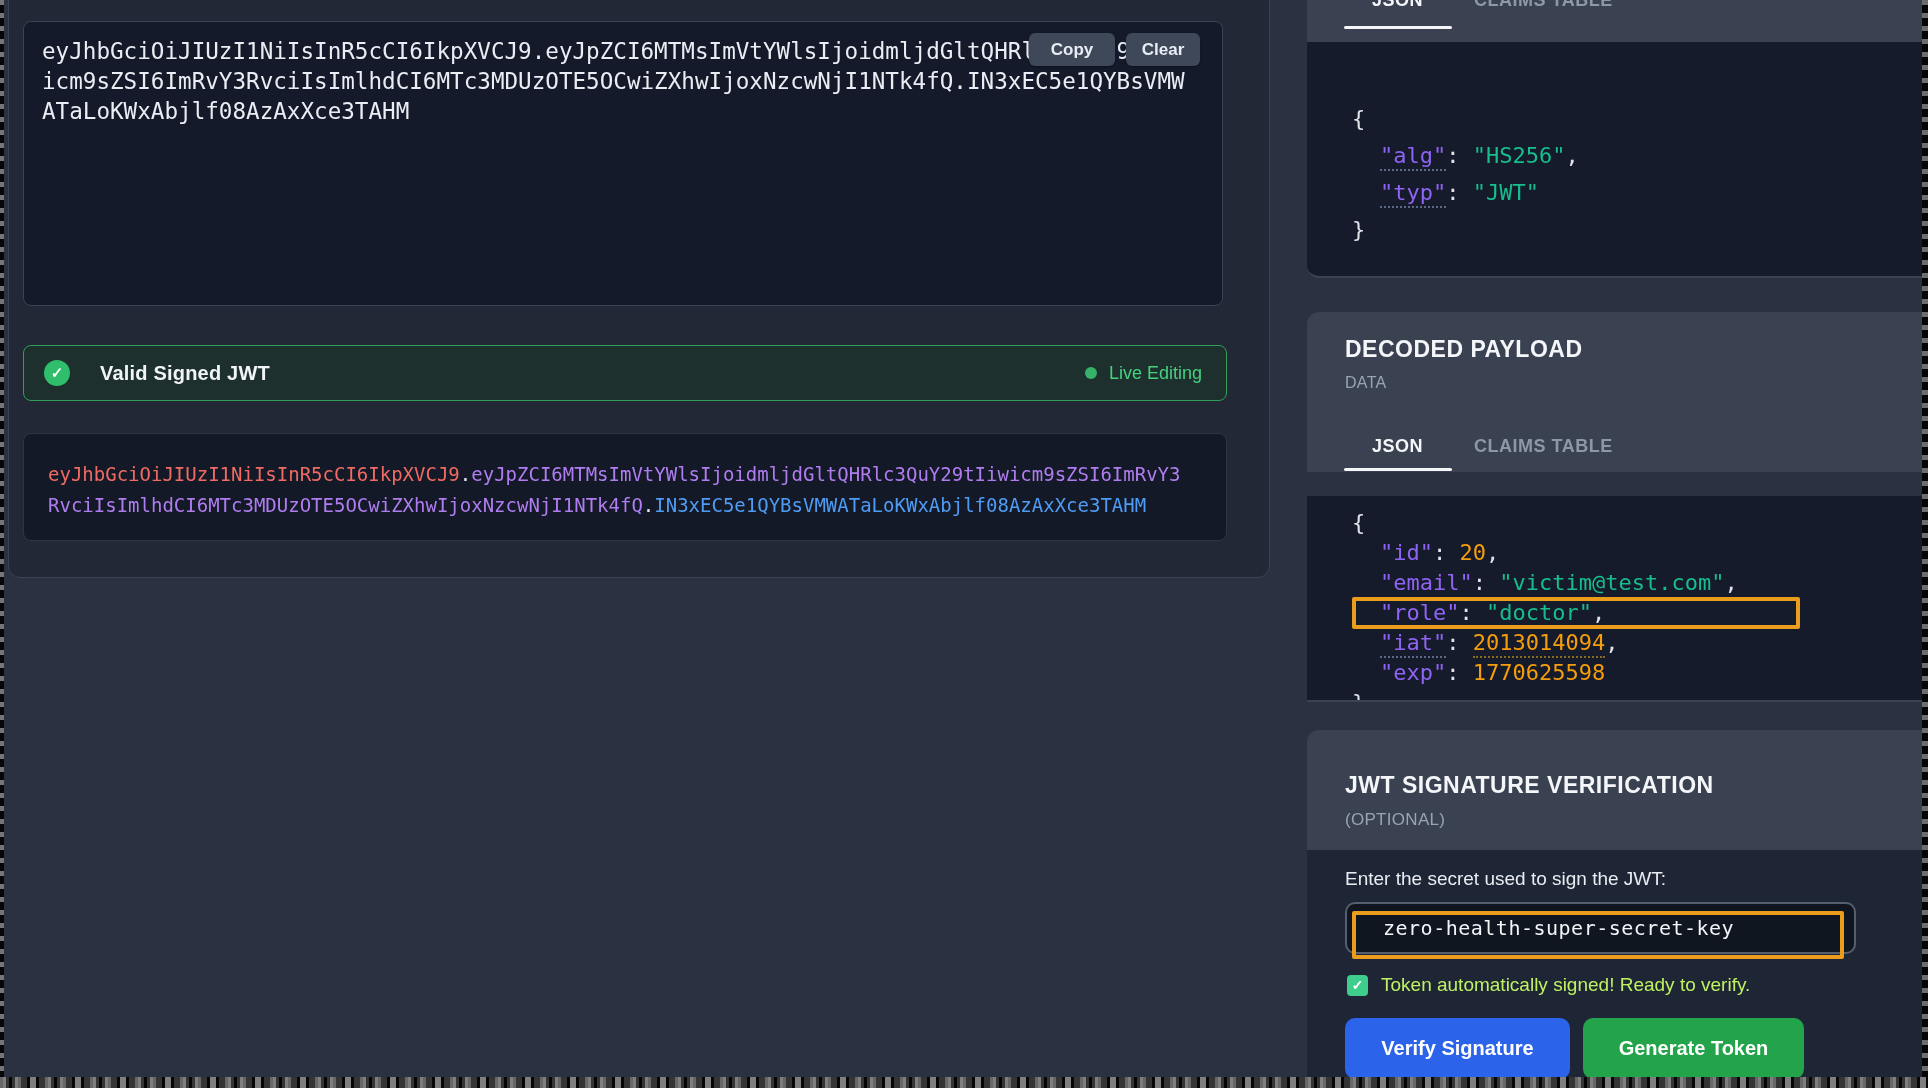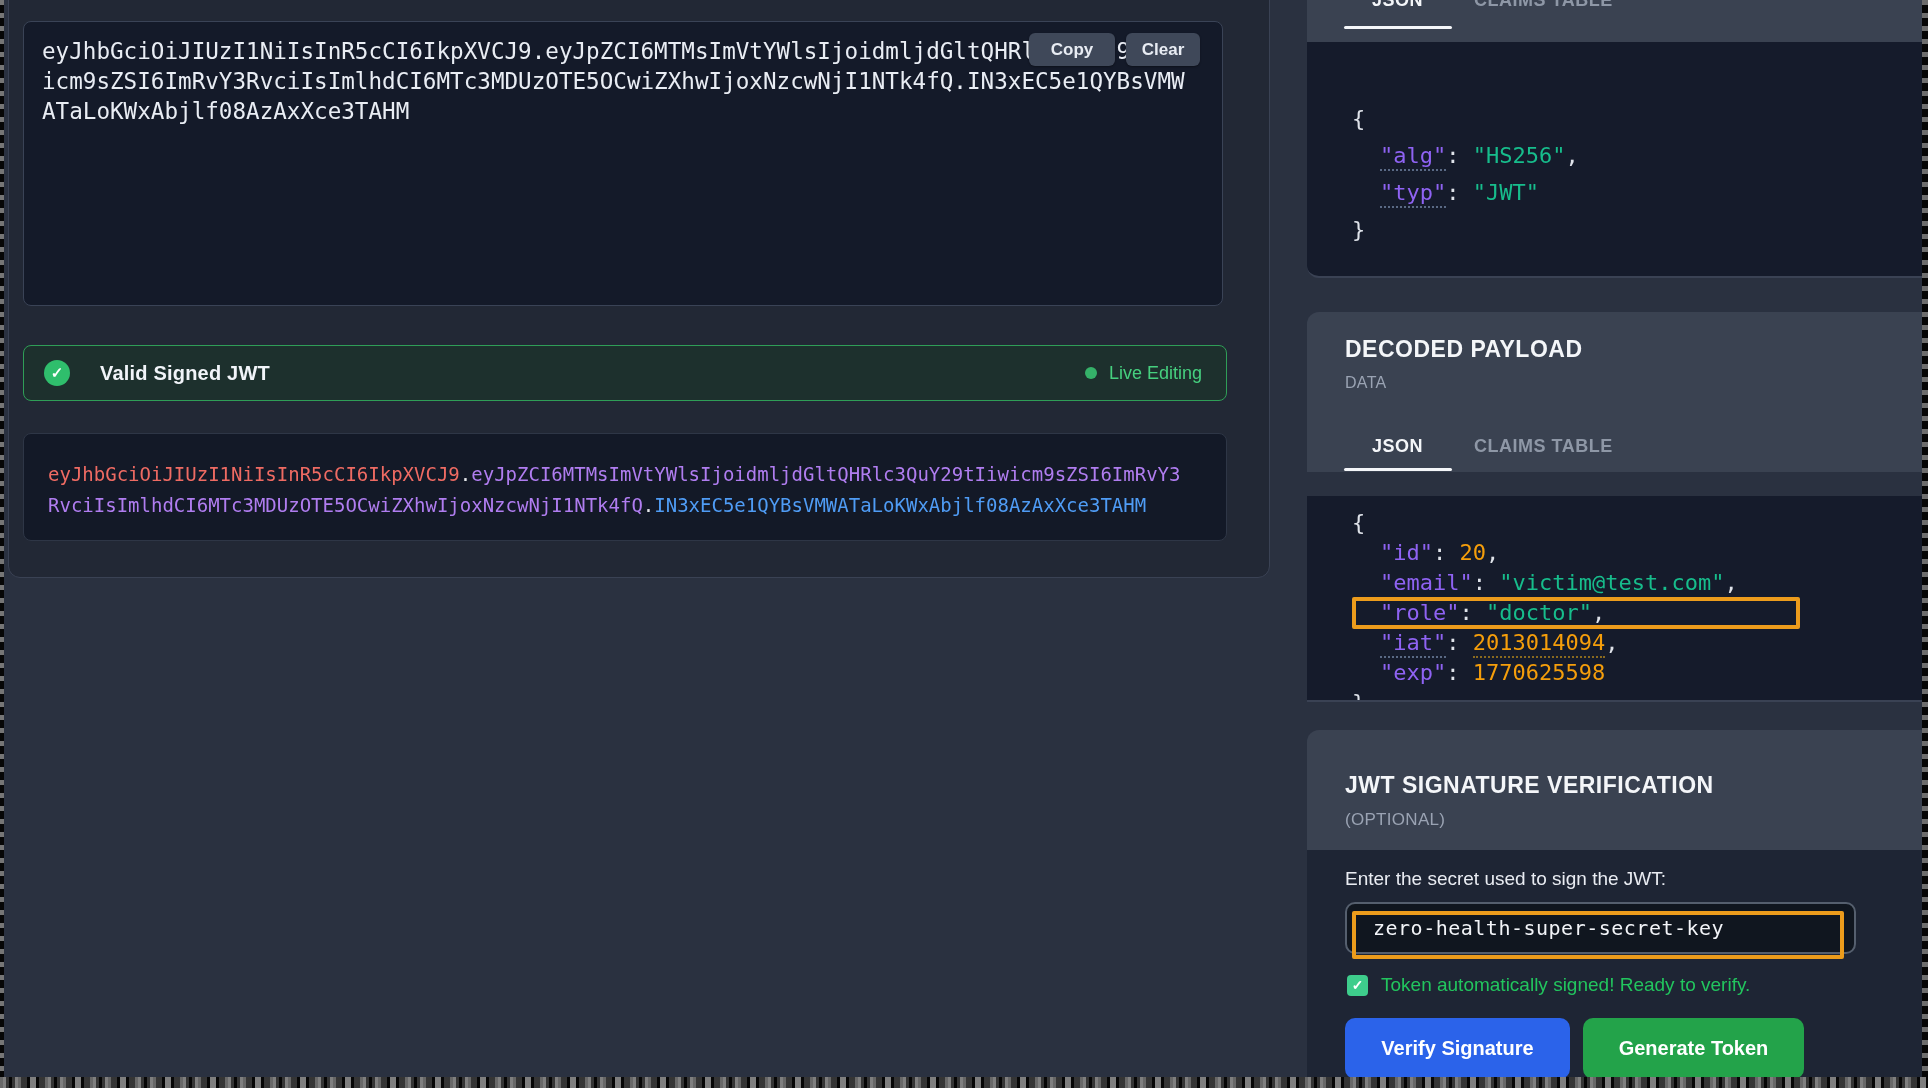--- a/index.html
+++ b/index.html
@@ -83,28 +83,28 @@
     border-bottom:2px solid #3a4254;overflow:hidden;}
   .hl-role{position:absolute;left:45px;top:101px;width:448px;height:32px;
     border:4px solid #ec9c1c;border-radius:2px;pointer-events:none;}
 
   .panel-c-head{position:absolute;left:1307px;top:730px;width:615px;height:120px;background:#3a4251;border-radius:12px 0 0 0;}
   .pc-title{position:absolute;left:38px;top:42px;font-size:23px;font-weight:bold;color:#f4f6f9;letter-spacing:.5px;}
   .pc-sub{position:absolute;left:38px;top:80px;font-size:17px;color:#9aa3b3;letter-spacing:.3px;}
   .panel-c-body{position:absolute;left:1307px;top:850px;width:615px;height:227px;background:#1e2534;}
   .secret-label{position:absolute;left:38px;top:18px;font-size:19px;color:#e9ecf2;}
   .secret-input{position:absolute;left:38px;top:52px;width:511px;height:52px;background:#10161f;
-    border:2px solid #555f6e;border-radius:10px;color:#f2f4f8;padding:0 0 0 26px;
+    border:2px solid #555f6e;border-radius:10px;color:#f2f4f8;padding:0 0 0 36px;
     font-family:"DejaVu Sans Mono",monospace;font-size:20px;letter-spacing:.5px;outline:none;}
   .hl-secret{position:absolute;left:45px;top:61px;width:492px;height:48px;
     border:4px solid #ec9c1c;border-radius:2px;pointer-events:none;}
   .check-row{position:absolute;left:40px;top:124px;display:flex;align-items:center;}
   .checkbox{width:21px;height:21px;border-radius:4px;background:#3ecd8c;color:#ffffff;
     font-size:14px;font-weight:bold;display:flex;align-items:center;justify-content:center;}
-  .check-note{margin-left:13px;font-size:19px;color:#22c55e;}
+  .check-note{margin-left:13px;font-size:19px;color:#bef264;}
   .action-btn{position:absolute;top:168px;height:61px;border:none;border-radius:10px;color:#ffffff;
     font-family:"Liberation Sans",sans-serif;font-size:20px;font-weight:bold;cursor:pointer;}
   .verify-btn{left:38px;width:225px;background:#2b63ea;}
   .generate-btn{left:276px;width:221px;background:#23a34a;}
 </style>
 </head>
 <body>
 
 <div class="frame">
 

